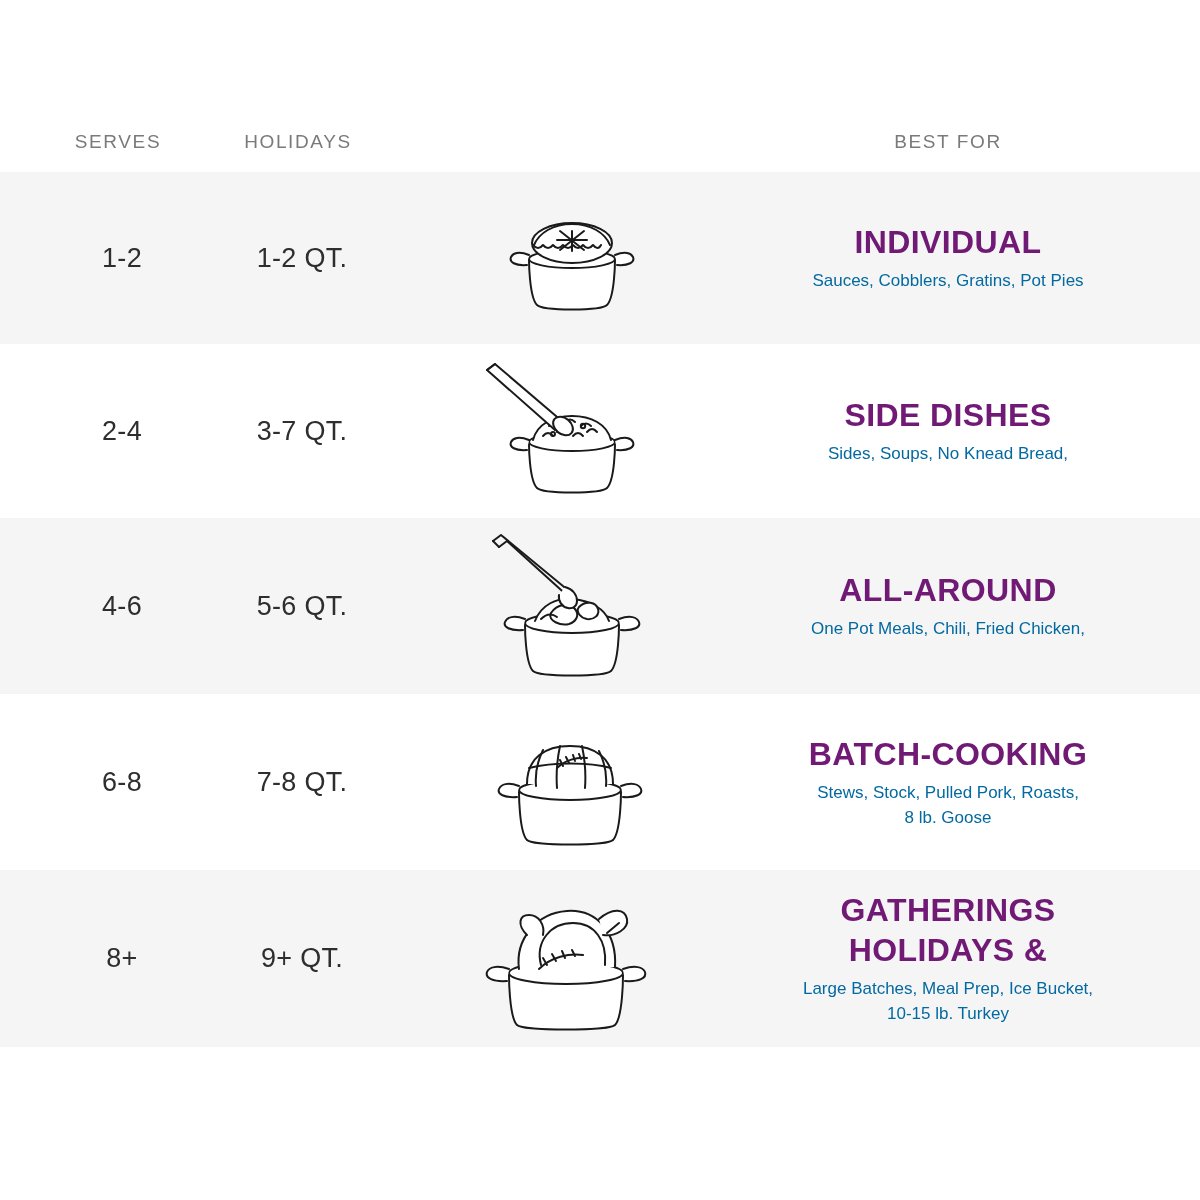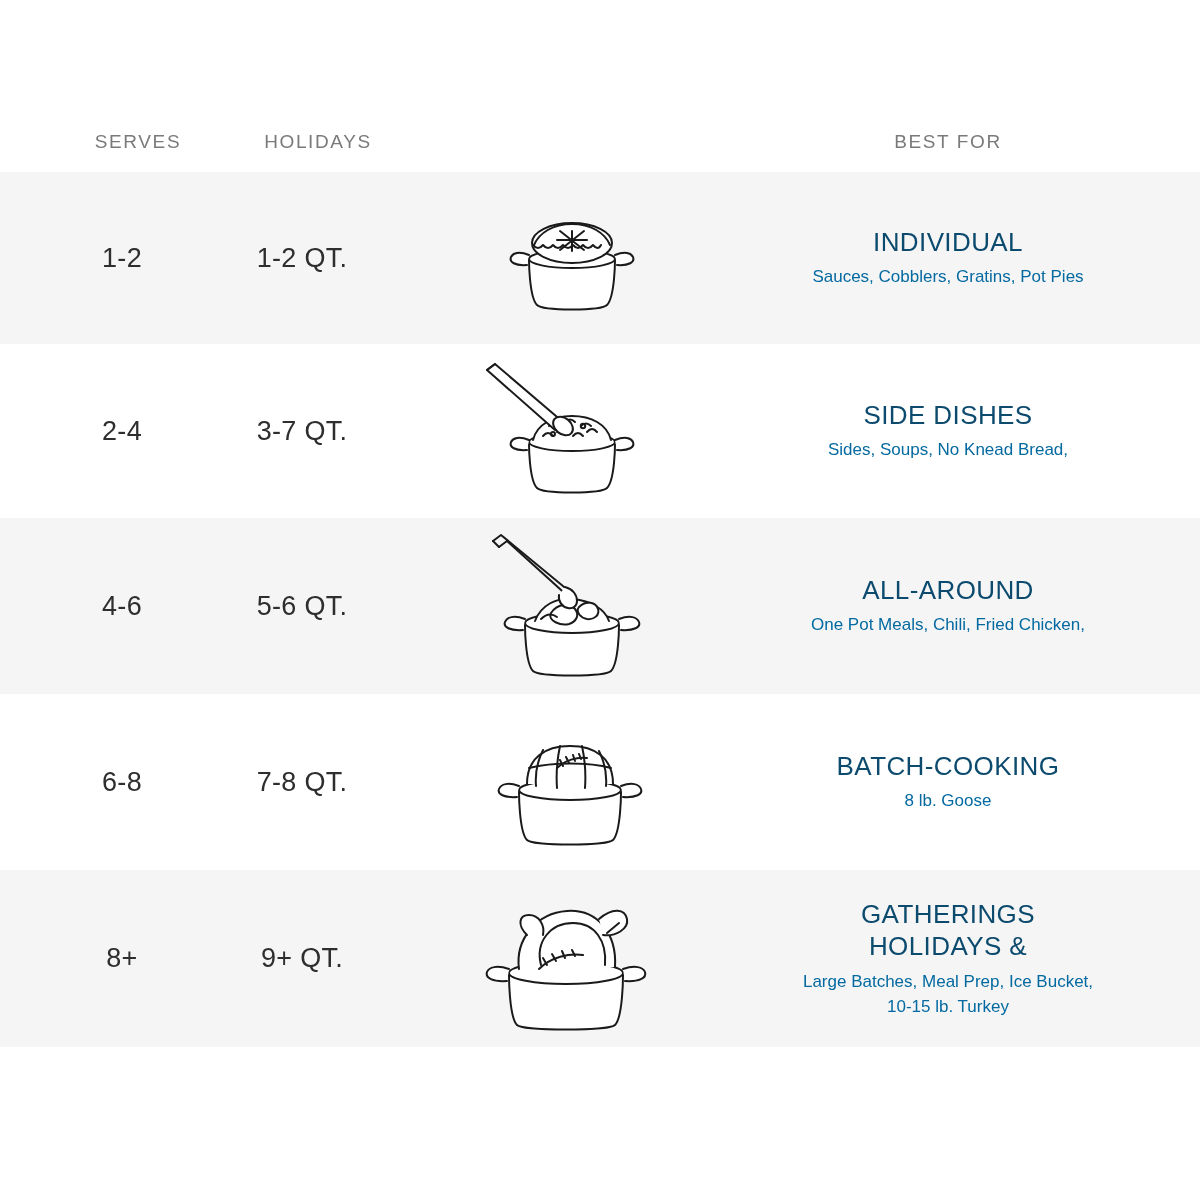--- a/index.html
+++ b/index.html
@@ -19,21 +19,21 @@
     width: 1200px;
     height: 1200px;
     box-sizing: border-box;
   }
   
   .header-row {
     display: flex;
     align-items: center;
     height: 60px;
     margin-top: 112px;
-    padding: 0 48px;
+    padding: 0 28px;
     box-sizing: border-box;
   }
   .col-serves {
     width: 180px;
     text-align: center;
     flex: none;
   }
   .col-capacity {
     width: 180px;
     text-align: center;
@@ -75,25 +75,25 @@
   .row-5 { height: 177px; }
 
   .serves-value,
   .capacity-value {
     font-size: 27px;
     color: #2e2e2e;
     font-weight: 400;
     letter-spacing: 0.3px;
   }
   .best-title {
-    font-size: 26px;
-    color: #0c4a6e;
+    font-size: 32px;
+    color: #701a75;
     letter-spacing: 0.4px;
     line-height: 1.25;
-    font-weight: 400;
+    font-weight: 700;
   }
   .best-desc {
     font-size: 17px;
     color: #0369a1;
     line-height: 1.45;
     margin-top: 7px;
     font-weight: 400;
   }
   .pot-svg {
     display: block;
@@ -259,20 +259,21 @@
           <path d="M92 58 C100 50 112 47 122 48"></path>
           <path d="M98 56 l-3 -6 M104 53 l-3 -6 M110 51 l-2 -6 M116 49 l-2 -5"></path>
         </svg>
       </span>
     </div>
     <div class="col-best">
       <div class="best-title">
         <div>BATCH-COOKING</div>
       </div>
       <div class="best-desc">
+        <div>Stews, Stock, Pulled Pork, Roasts,</div>
         <div>8 lb. Goose</div>
       </div>
     </div>
   </div>
 
   <div class="row shaded row-5">
     <div class="col-serves">
       <span class="serves-value">8+</span>
     </div>
     <div class="col-capacity">

